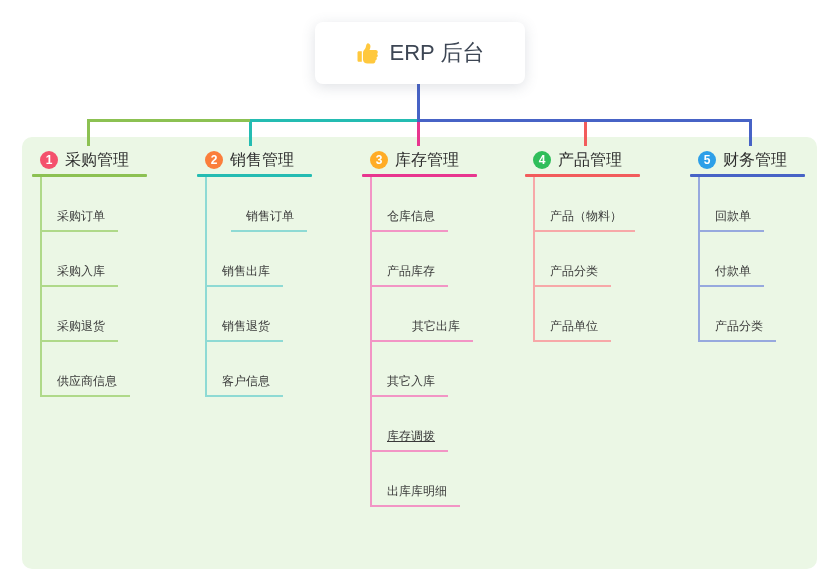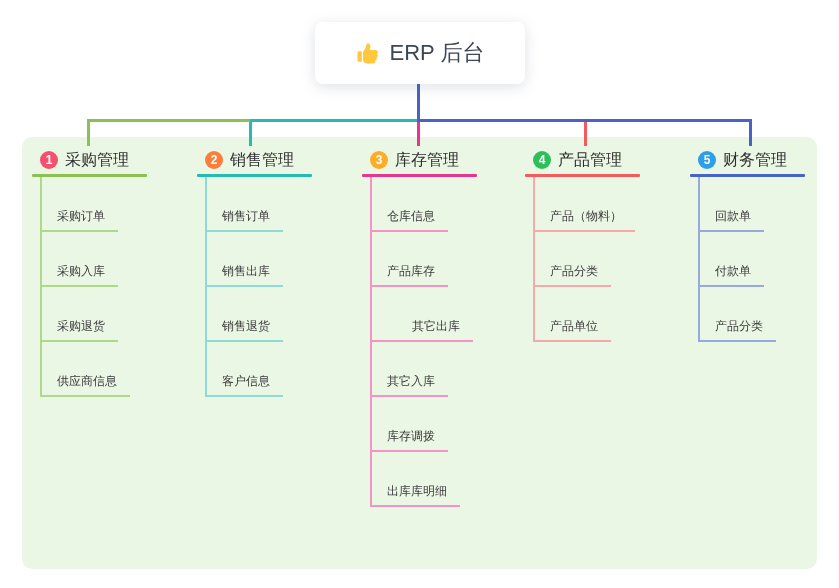--- a/index.html
+++ b/index.html
@@ -108,21 +108,21 @@
   </div>
 
   <div class="branch" style="left:197px">
     <div class="branch-header">
       <span class="badge" style="background: rgb(251, 126, 59);">2</span>
       <span class="branch-label">销售管理</span>
     </div>
     <div class="branch-underline" style="background: rgb(36, 188, 178);"></div>
     <div class="children" style="border-left-color: rgb(142, 218, 212);">
       <div class="child">
-          <span class="child-inner" style="border-bottom-color: rgb(142, 218, 212);">销售订单</span>
+          <span class="child-inner" style="border-bottom-color: rgb(142, 218, 212); margin-left: 24px;">销售订单</span>
         </div>
       <div class="child">
           <span class="child-inner" style="border-bottom-color: rgb(142, 218, 212); text-align: center;">销售出库</span>
         </div>
       <div class="child">
           <span class="child-inner" style="border-bottom-color: rgb(142, 218, 212);">销售退货</span>
         </div>
       <div class="child">
           <span class="child-inner" style="border-bottom-color: rgb(142, 218, 212);">客户信息</span>
         </div>
@@ -142,21 +142,21 @@
       <div class="child">
           <span class="child-inner" style="border-bottom-color: rgb(242, 149, 197);">产品库存</span>
         </div>
       <div class="child">
           <span class="child-inner" style="border-bottom-color: rgb(242, 149, 197); padding-left: 40px;">其它出库</span>
         </div>
       <div class="child">
           <span class="child-inner" style="border-bottom-color: rgb(242, 149, 197);">其它入库</span>
         </div>
       <div class="child">
-          <span class="child-inner" style="border-bottom-color: rgb(242, 149, 197);">库存调拨</span>
+          <span class="child-inner" style="border-bottom-color: rgb(242, 149, 197); text-decoration: underline;">库存调拨</span>
         </div>
       <div class="child">
           <span class="child-inner" style="border-bottom-color: rgb(242, 149, 197);">出库库明细</span>
         </div>
     </div>
   </div>
 
   <div class="branch" style="left:525px">
     <div class="branch-header">
       <span class="badge" style="background: rgb(47, 190, 90);">4</span>

